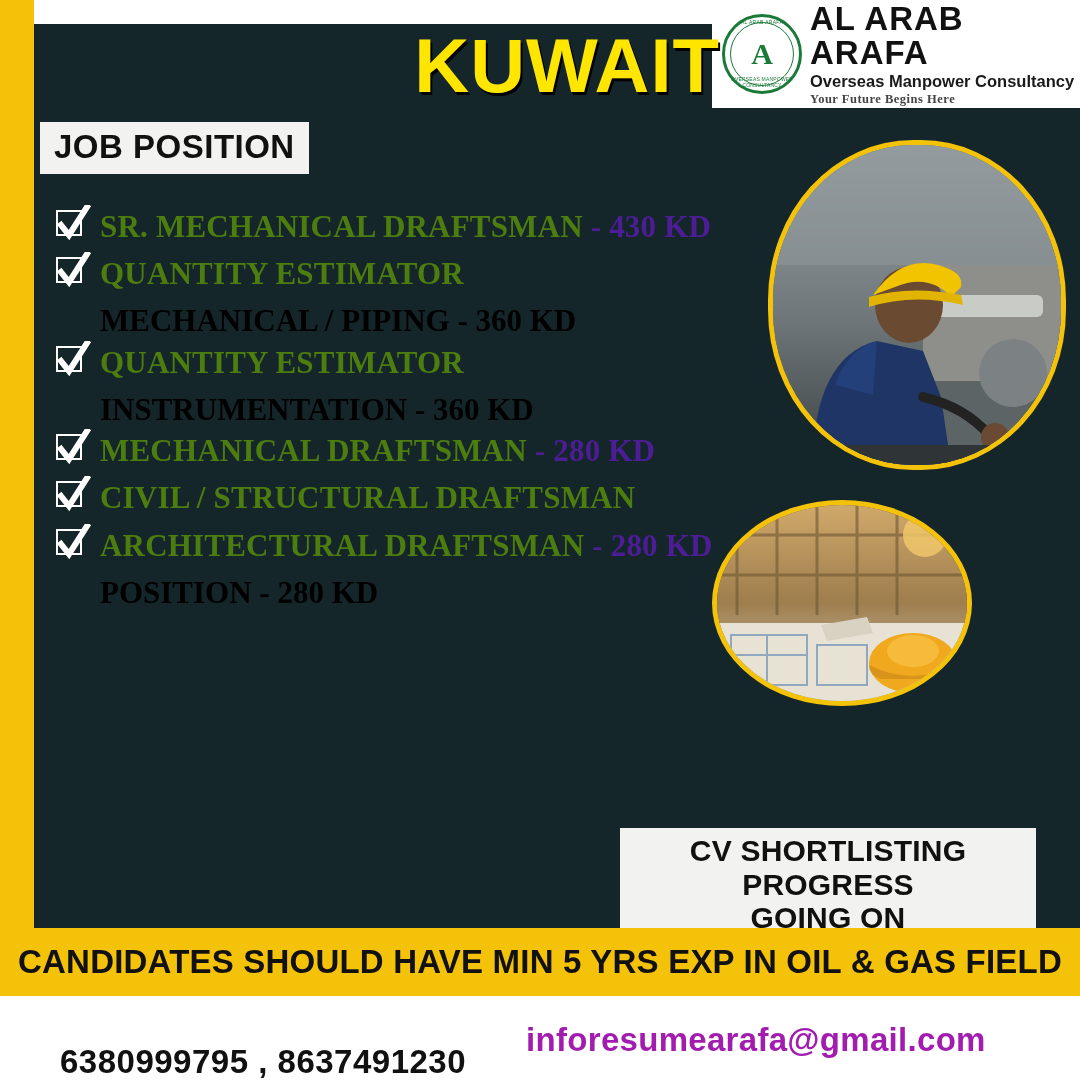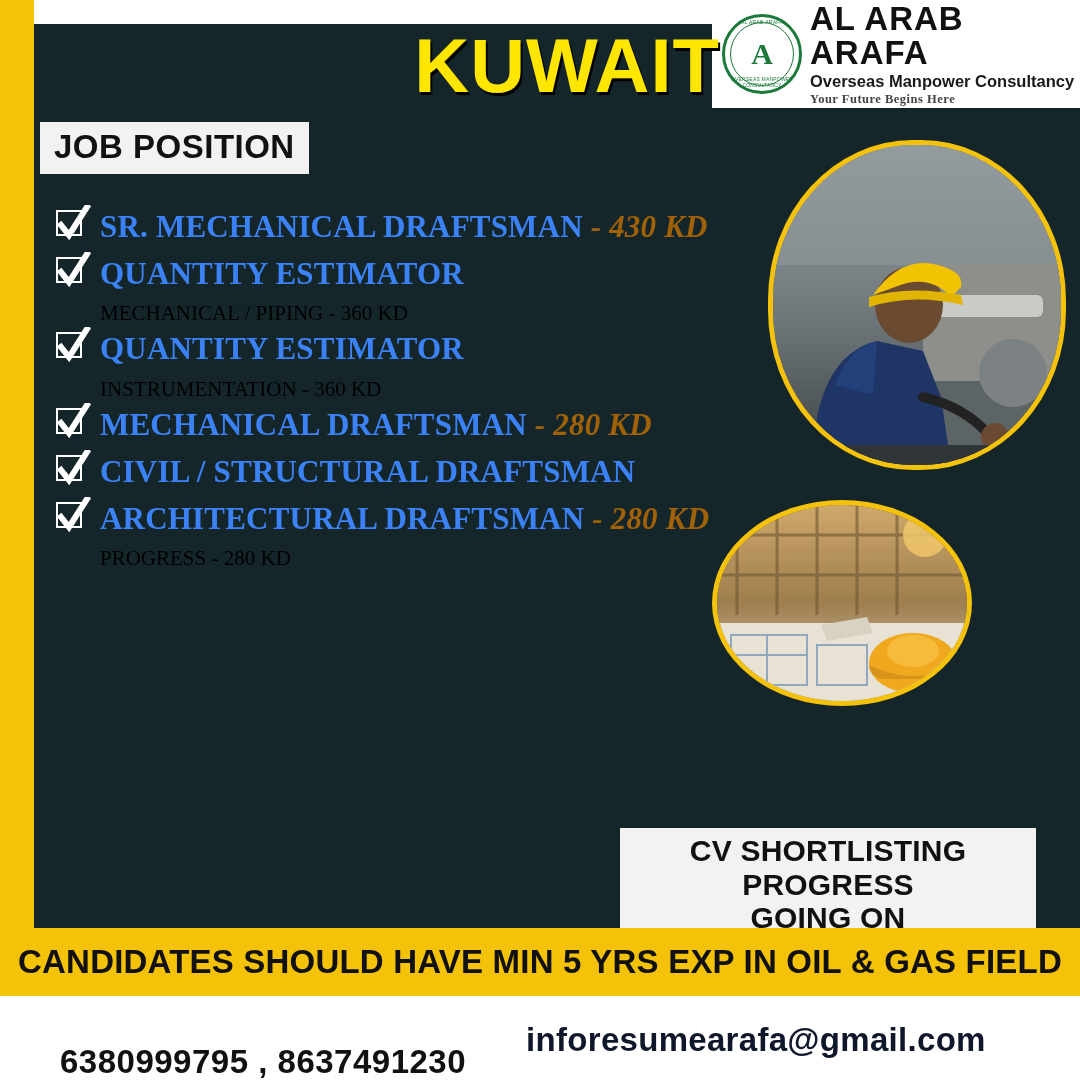--- a/index.html
+++ b/index.html
@@ -178,26 +178,26 @@
   }
   .tick svg { position: absolute; left: -1px; top: -7px; }
   .job-line {
     font-family: "Liberation Serif", serif;
     font-weight: bold;
     font-size: 31px;
     line-height: 1.33;
     letter-spacing: 0.2px;
     white-space: nowrap;
   }
-  .job-line .t { color: #3b82f6; }
-  .job-line .s { color: #a16207; font-style: italic; }
+  .job-line .t { color: #4d7c0f; }
+  .job-line .s { color: #4c1d95; }
   .job-cont {
     font-family: "Liberation Serif", serif;
-    font-weight: normal;
-    font-size: 21px;
+    font-weight: bold;
+    font-size: 31px;
     line-height: 1.33;
     padding-left: 44px;
     white-space: nowrap;
   }
   
   .photo1 {
     position: absolute;
     left: 768px;
     top: 140px;
     width: 288px;
@@ -274,21 +274,21 @@
     font-size: 33px;
     color: #111111;
     margin-left: 60px;
     letter-spacing: 0.5px;
     margin-top: 44px;
   }
   .contact .email {
     font-family: "Liberation Sans", sans-serif;
     font-weight: bold;
     font-size: 33px;
-    color: #0f172a;
+    color: #a21caf;
     margin-left: 60px;
     letter-spacing: 0.3px;
   }
 </style>
 </head>
 <body>
 
 <div class="poster">
 
   <div class="left-strip"></div>
@@ -363,21 +363,21 @@
 
     <div class="job-row">
       <span class="tick">
         <svg width="34" height="38" viewBox="0 0 34 38">
             <path d="M4 20 L12 30 L30 2" stroke="#ffffff" stroke-width="6" fill="none" stroke-linecap="square"></path>
           </svg>
       </span>
       <div class="job-line"><span class="t">ARCHITECTURAL DRAFTSMAN</span><span class="s">  - 280 KD</span></div>
     </div>
 
-    <div class="job-cont"><span class="t">PROGRESS</span><span class="s"> - 280 KD</span></div>
+    <div class="job-cont"><span class="t">POSITION</span><span class="s"> - 280 KD</span></div>
 
   </div>
 
   <div class="photo1">
     <svg class="photo-svg" viewBox="0 0 288 320" preserveAspectRatio="xMidYMid slice">
       <defs>
         <linearGradient id="bg1" x1="0" y1="0" x2="0" y2="1">
           <stop offset="0%" stop-color="#9aa3a6"></stop>
           <stop offset="55%" stop-color="#6e7679"></stop>
           <stop offset="100%" stop-color="#3c4244"></stop>

